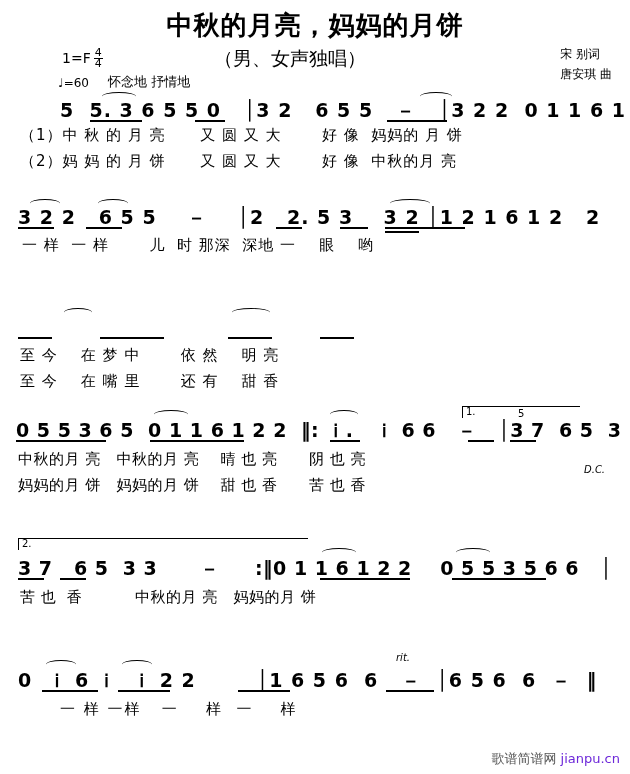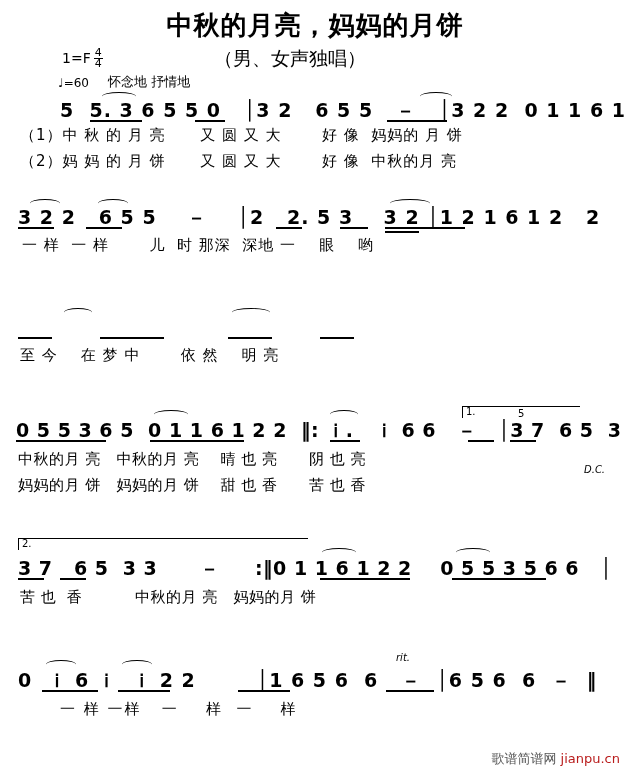--- a/index.html
+++ b/index.html
@@ -86,30 +86,34 @@
   .slur{position:absolute;border-top:1.6px solid #000;border-radius:50%;height:8px;}
   .boxtop{position:absolute;border-top:1.5px solid #000;}
   .boxleft{position:absolute;border-left:1.5px solid #000;}
 
   .footer{
     position:absolute;bottom:6px;right:10px;
     font-family:"DejaVu Sans", sans-serif;
     font-size:13px;
     color:#555;
   }
-  .footer .site{color:#b91c1c;}
+  .footer .site{color:#6d28d9;}
 </style>
 </head>
 <body>
 
 <div class="sheet">
 
   <div class="title">中秋的月亮，妈妈的月饼</div>
   <div class="subtitle">（男、女声独唱）</div>
 
+  <div class="credits">
+    <div>宋 别词</div>
+    <div>唐安琪 曲</div>
+  </div>
 
   <div class="keysig">
     <span>1=F</span><span class="frac"><span style="display:block;border-bottom:1px solid #000;padding:0 1px;">4</span><span style="display:block;padding:0 1px;">4</span></span>
   </div>
 
   <div class="tempo">♩=60</div>
   <div class="expr">怀念地 抒情地</div>
 
   <div class="notes" style="top:98px;left:60px;letter-spacing:1px;">5  5. 3 6 5 5 0   │3 2   6 5 5   －   │3 2 2  0 1 1 6 1 2 2.</div>
 
@@ -136,20 +140,21 @@
   <div class="lyric" style="top:236px;left:22px;letter-spacing:1px;">一 样  一 样       儿  时 那深  深地 一    眼    哟</div>
 
   <div class="beam" style="top:337px;left:18px;width:34px;"></div>
   <div class="beam" style="top:337px;left:100px;width:64px;"></div>
   <div class="beam" style="top:337px;left:228px;width:44px;"></div>
   <div class="beam" style="top:337px;left:320px;width:34px;"></div>
   <div class="slur" style="top:308px;left:64px;width:28px;"></div>
   <div class="slur" style="top:308px;left:232px;width:38px;"></div>
 
   <div class="lyric" style="top:346px;left:20px;letter-spacing:1px;">至 今    在 梦 中       依 然    明 亮</div>
+  <div class="lyric" style="top:372px;left:20px;letter-spacing:1px;">至 今    在 嘴 里       还 有    甜 香</div>
 
   <div class="notes" style="top:418px;left:16px;letter-spacing:0.5px;">0 5 5 3 6 5  0 1 1 6 1 2 2  ‖: ｉ.   ｉ 6 6   －   │3 7  6 5  3 － :‖</div>
   <div class="beam" style="top:440px;left:16px;width:90px;"></div>
   <div class="beam" style="top:440px;left:150px;width:94px;"></div>
   <div class="beam" style="top:440px;left:330px;width:30px;"></div>
   <div class="beam" style="top:440px;left:468px;width:26px;"></div>
   <div class="beam" style="top:440px;left:510px;width:26px;"></div>
   <div class="slur" style="top:410px;left:154px;width:34px;"></div>
   <div class="slur" style="top:410px;left:330px;width:28px;"></div>
 

